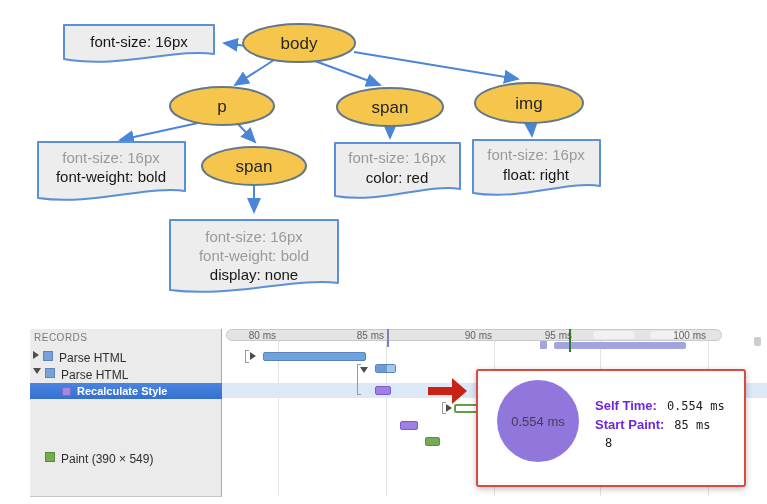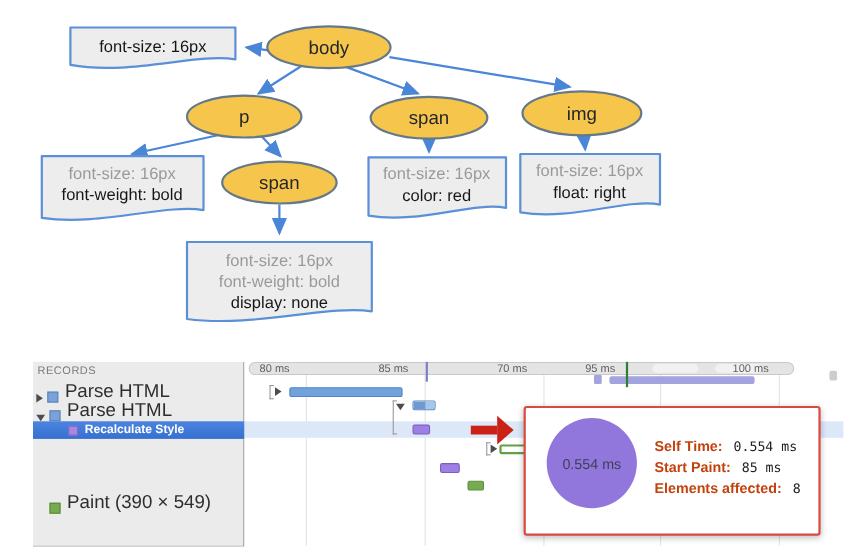--- a/index.html
+++ b/index.html
@@ -12,29 +12,29 @@
   .line-black{fill:#161616;}
 
   
   .abs{position:absolute;box-sizing:border-box;}
   #sidebar{left:30px;top:329px;width:192px;height:168px;background:#ebebeb;
            border-right:1px solid #a9a9a9;border-bottom:1px solid #c6c6c6;z-index:2;}
   .gridline{top:329px;width:1px;height:167px;background:#e3e3e3;z-index:0;}
   #ruler{left:226px;top:329px;width:496px;height:12px;background:#e4e4e4;
          border:1px solid #c9c9c9;border-radius:6px;z-index:1;}
   .ruler-patch{top:331px;height:8px;background:#f1f1f1;border-radius:4px;z-index:1;}
-  .tick-label{top:330px;width:40px;font-size:10px;color:#5f5f5f;z-index:2;}
+  .tick-label{top:330px;width:40px;text-align:right;font-size:10px;color:#5f5f5f;z-index:2;}
   #marker-blue{left:387px;top:329px;width:2px;height:18px;background:#7b80c4;z-index:2;}
   #marker-green{left:569px;top:329px;width:2px;height:23px;background:#2f7d33;z-index:2;}
   #overview-bar{left:554px;top:342px;width:132px;height:7px;background:#a3a3e0;border-radius:2px;z-index:1;}
   #overview-chip{left:540px;top:341px;width:7px;height:8px;background:#a3a3e0;border-radius:1px;z-index:1;}
   #scroll-nub{left:754px;top:337px;width:7px;height:9px;background:#cdcdcd;border-radius:2px;z-index:1;}
 
-  .side-row{left:30px;width:192px;height:15px;display:flex;align-items:flex-end;
-            font-size:17px;color:#2e2e2e;z-index:3;}
+  .side-row{left:30px;width:192px;height:15px;display:flex;align-items:flex-start;
+            font-size:12px;color:#2e2e2e;z-index:3;}
   .exp{width:0;height:0;margin-left:3px;flex:none;}
   .exp-right{border-top:4px solid transparent;border-bottom:4px solid transparent;border-left:6px solid #4d4d4d;}
   .exp-down{border-left:4px solid transparent;border-right:4px solid transparent;border-top:6px solid #4d4d4d;}
   .exp-slot{width:8px;margin-left:3px;flex:none;}
   .sq{width:8px;height:8px;margin-left:4px;border:1px solid;flex:none;}
   .sq-blue{background:#7ba2d8;border-color:#5c85bb;}
   .sq-purple{background:#a588e0;border-color:#8365c6;}
   .sq-green-hollow{background:#fdfdfd;border-color:#6ca24c;}
   .sq-green{background:#77ab52;border-color:#578c38;}
   .side-row .lbl{margin-left:6px;white-space:nowrap;}
@@ -61,21 +61,21 @@
   #red-arrow-head{left:452px;top:378px;width:0;height:0;border-top:13px solid transparent;
                   border-bottom:13px solid transparent;border-left:15px solid #cb2218;z-index:4;}
 
   #popup{left:476px;top:369px;width:270px;height:118px;background:#fff;border:2px solid #d84a42;
          border-radius:3px;box-shadow:0 2px 6px rgba(0,0,0,.25);z-index:5;display:flex;}
   #popup-circle{width:82px;height:82px;border-radius:50%;background:#9177dc;margin:9px 0 0 19px;
                 display:flex;align-items:center;justify-content:center;flex:none;
                 font-size:13px;color:#3f3f55;}
   #popup-stats{margin:27px 0 0 16px;}
   .stat-row{display:flex;align-items:baseline;margin-bottom:4px;}
-  .stat-label{font-weight:bold;font-size:13px;color:#c2410c;white-space:nowrap;}
+  .stat-label{font-weight:bold;font-size:13px;color:#6d28d9;white-space:nowrap;}
   .stat-value{font-family:"DejaVu Sans Mono",monospace;font-size:12px;color:#222;margin-left:10px;white-space:nowrap;}
 </style>
 </head>
 <body>
 
 <div id="stage">
 
   
   <svg width="767" height="315" viewBox="0 0 767 315">
     <defs>
@@ -141,21 +141,21 @@
 
   
   <div id="select-band" class="abs"></div>
 
   
   <div id="ruler" class="abs"></div>
   <div class="abs ruler-patch" style="left:593px;width:42px"></div>
   <div class="abs ruler-patch" style="left:650px;width:42px"></div>
   <div class="abs tick-label" style="left:236px">80 ms</div>
   <div class="abs tick-label" style="left:344px">85 ms</div>
-  <div class="abs tick-label" style="left:452px">70 ms</div>
+  <div class="abs tick-label" style="left:452px">90 ms</div>
   <div class="abs tick-label" style="left:532px">95 ms</div>
   <div class="abs tick-label" style="left:666px">100 ms</div>
   <div id="marker-blue" class="abs"></div>
   <div id="marker-green" class="abs"></div>
   <div id="overview-bar" class="abs"></div>
   <div id="overview-chip" class="abs"></div>
   <div id="scroll-nub" class="abs"></div>
 
   
   <div id="records-header" class="abs">RECORDS</div>
@@ -219,19 +219,18 @@
     <div id="popup-stats">
       <div class="stat-row">
         <span class="stat-label">Self Time:</span>
         <span class="stat-value">0.554 ms</span>
       </div>
       <div class="stat-row">
         <span class="stat-label">Start Paint:</span>
         <span class="stat-value">85 ms</span>
       </div>
       <div class="stat-row">
-        <span class="stat-label">Elements affected:</span>
         <span class="stat-value">8</span>
       </div>
     </div>
   </div>
 
 </div>
 
 </body></html>

